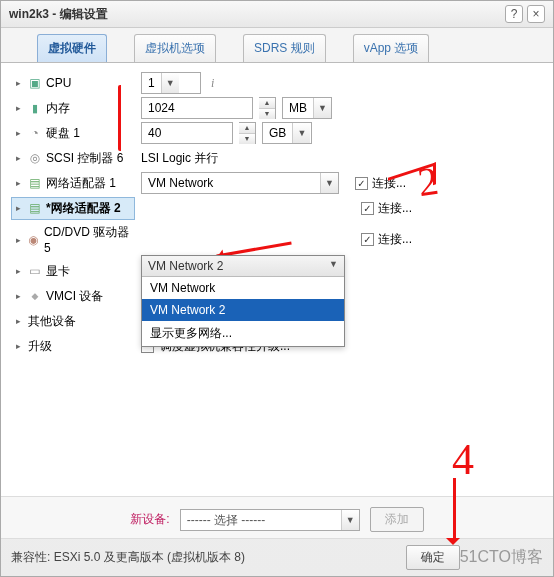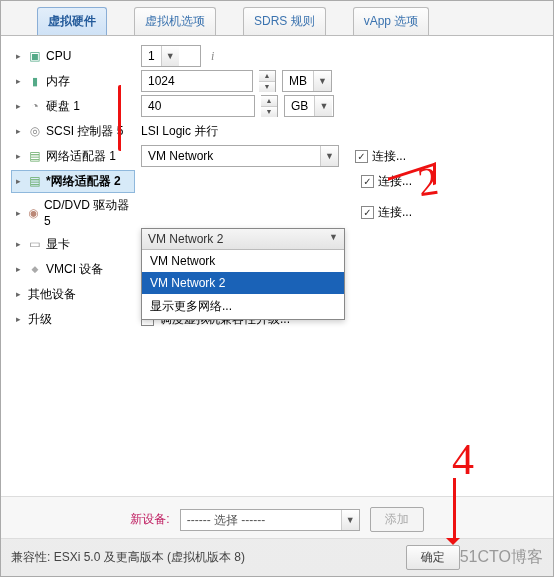--- a/index.html
+++ b/index.html
@@ -61,20 +61,25 @@
 .ann3-arrow { position: absolute; left: 216px; top: 248px; width: 76px; height: 3px; background: #e11; transform: rotate(-10deg); }
 .ann3-arrow::before { content: ""; position: absolute; left: -3px; top: -4px; border: 5px solid transparent; border-right-color: #e11; }
 .ann4 { left: 452px; top: 434px; color: #e11; font-size: 44px; font-family: cursive; }
 .ann4-line { left: 453px; top: 478px; width: 3px; height: 64px; background: #e11; }
 .ann4-head { left: 446px; top: 538px; border: 7px solid transparent; border-top-color: #e11; }
 </style>
 </head>
 <body>
 
 <div class="window">
+  <div class="titlebar">
+    <span class="title">win2k3 - 编辑设置</span>
+    <span class="help">?</span>
+    <span class="close">×</span>
+  </div>
 
   <div class="tabs">
     <div class="tab active">虚拟硬件</div>
     <div class="tab">虚拟机选项</div>
     <div class="tab">SDRS 规则</div>
     <div class="tab">vApp 选项</div>
   </div>
 
   <div class="content">
 
@@ -114,39 +119,39 @@
       </div>
     </div>
 
     <div class="row">
       <div class="label-cell">
           <span class="expand">▸</span>
           <span class="icon disk-icon"></span>
           <span>硬盘 1</span>
         </div>
       <div class="val-cell">
-        <div class="combo" style="width:114px">
+        <div class="combo" style="width:92px">
             <span class="txt">40</span>
           </div>
           <div class="spinner">
             <span>▲</span>
             <span>▼</span>
           </div>
         <div class="combo" style="width:50px">
             <span class="txt">GB</span>
             <span class="arrow">▼</span>
           </div>
       </div>
     </div>
 
     <div class="row">
       <div class="label-cell">
           <span class="expand">▸</span>
           <span class="icon scsi-icon"></span>
-          <span>SCSI 控制器 5</span>
+          <span>SCSI 控制器 6</span>
         </div>
       <div class="val-cell">
           <span>LSI Logic 并行</span>
         </div>
     </div>
 
     <div class="row">
       <div class="label-cell">
           <span class="expand">▸</span>
           <span class="icon nic-icon"></span>

